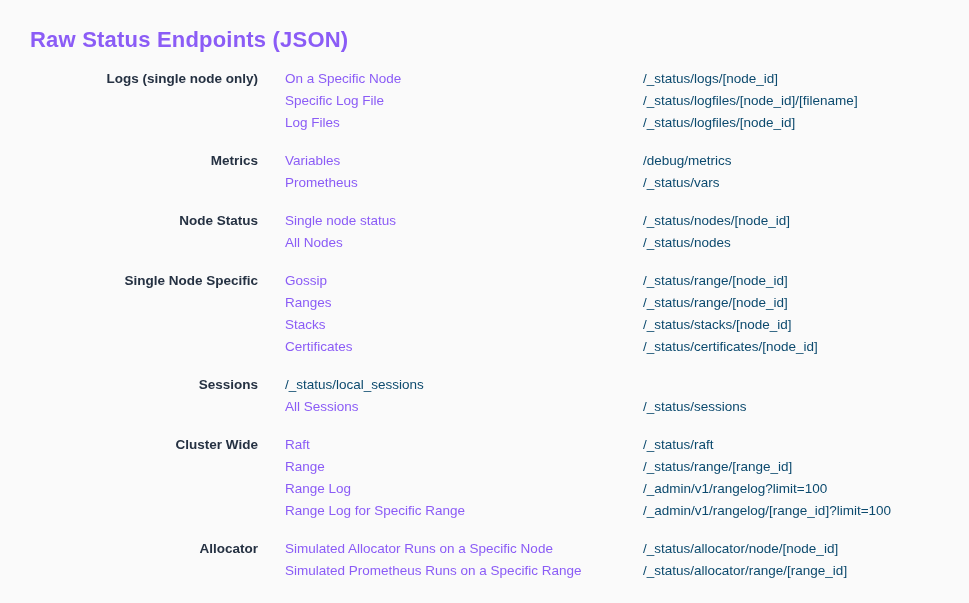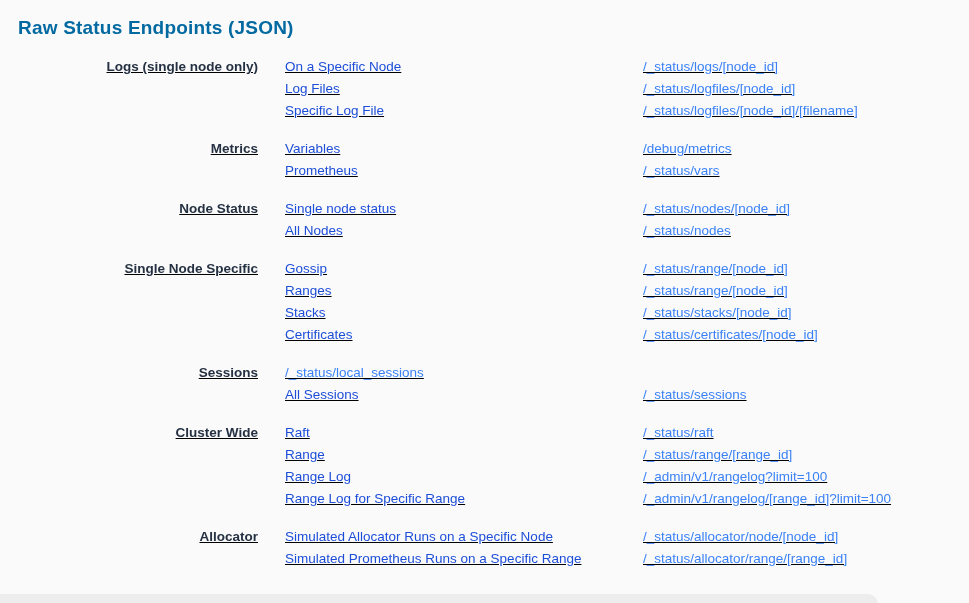--- a/index.html
+++ b/index.html
@@ -6,29 +6,29 @@
   html, body { margin: 0; padding: 0; }
   body {
     width: 969px; height: 603px;
     background: #fafafa;
     font-family: "Liberation Sans", sans-serif;
     overflow: hidden;
     position: relative;
   }
   .page { position: relative; width: 969px; height: 603px; }
   .page-title {
-    margin: 4px;
+    margin: 16px;
     padding: 13px 0 0 14px;
-    font-size: 19px;
+    font-size: 22px;
     font-weight: 700;
-    color: #0369a1;
+    color: #8b5cf6;
     letter-spacing: 0.2px;
     line-height: 22px;
   }
-  .groups { margin-top: 17px; text-decoration: underline; }
+  .groups { margin-top: 17px; }
   .group {
     display: grid;
     grid-template-columns: 258px 1fr;
     column-gap: 27px;
     margin-bottom: 16px;
   }
   .cat {
     text-align: right;
     font-size: 13.5px;
     font-weight: 700;
@@ -37,27 +37,27 @@
     white-space: nowrap;
   }
   .rows { min-width: 0; }
   .row {
     display: grid;
     grid-template-columns: 358px 1fr;
     line-height: 22px;
     font-size: 13.5px;
   }
   .link {
-    color: #1d4ed8;
+    color: #8b5cf6;
     text-decoration: none;
     cursor: pointer;
     white-space: nowrap;
   }
   .path {
-    color: #3b82f6;
+    color: #0c4a6e;
     white-space: nowrap;
   }
   .footer-strip {
     position: absolute;
     bottom: 0; left: 0;
     width: 878px; height: 13px;
     background: #ededed;
     border-top-right-radius: 10px;
   }
 </style>
@@ -70,26 +70,26 @@
   <div class="groups">
 
     <section class="group">
       <div class="cat">Logs (single node only)</div>
       <div class="rows">
         <div class="row">
           <a class="link">On a Specific Node</a>
           <span class="path">/_status/logs/[node_id]</span>
         </div>
         <div class="row">
+          <a class="link">Specific Log File</a>
+          <span class="path">/_status/logfiles/[node_id]/[filename]</span>
+        </div>
+        <div class="row">
           <a class="link">Log Files</a>
           <span class="path">/_status/logfiles/[node_id]</span>
-        </div>
-        <div class="row">
-          <a class="link">Specific Log File</a>
-          <span class="path">/_status/logfiles/[node_id]/[filename]</span>
         </div>
       </div>
     </section>
 
     <section class="group">
       <div class="cat">Metrics</div>
       <div class="rows">
         <div class="row">
           <a class="link">Variables</a>
           <span class="path">/debug/metrics</span>

